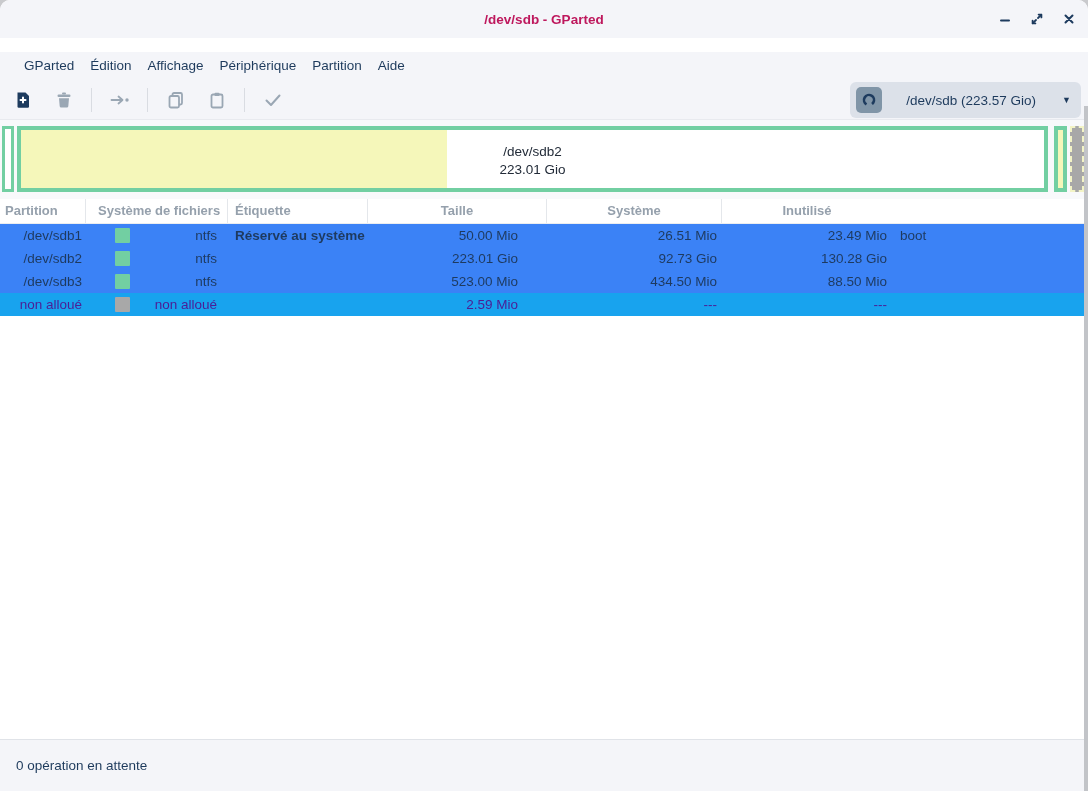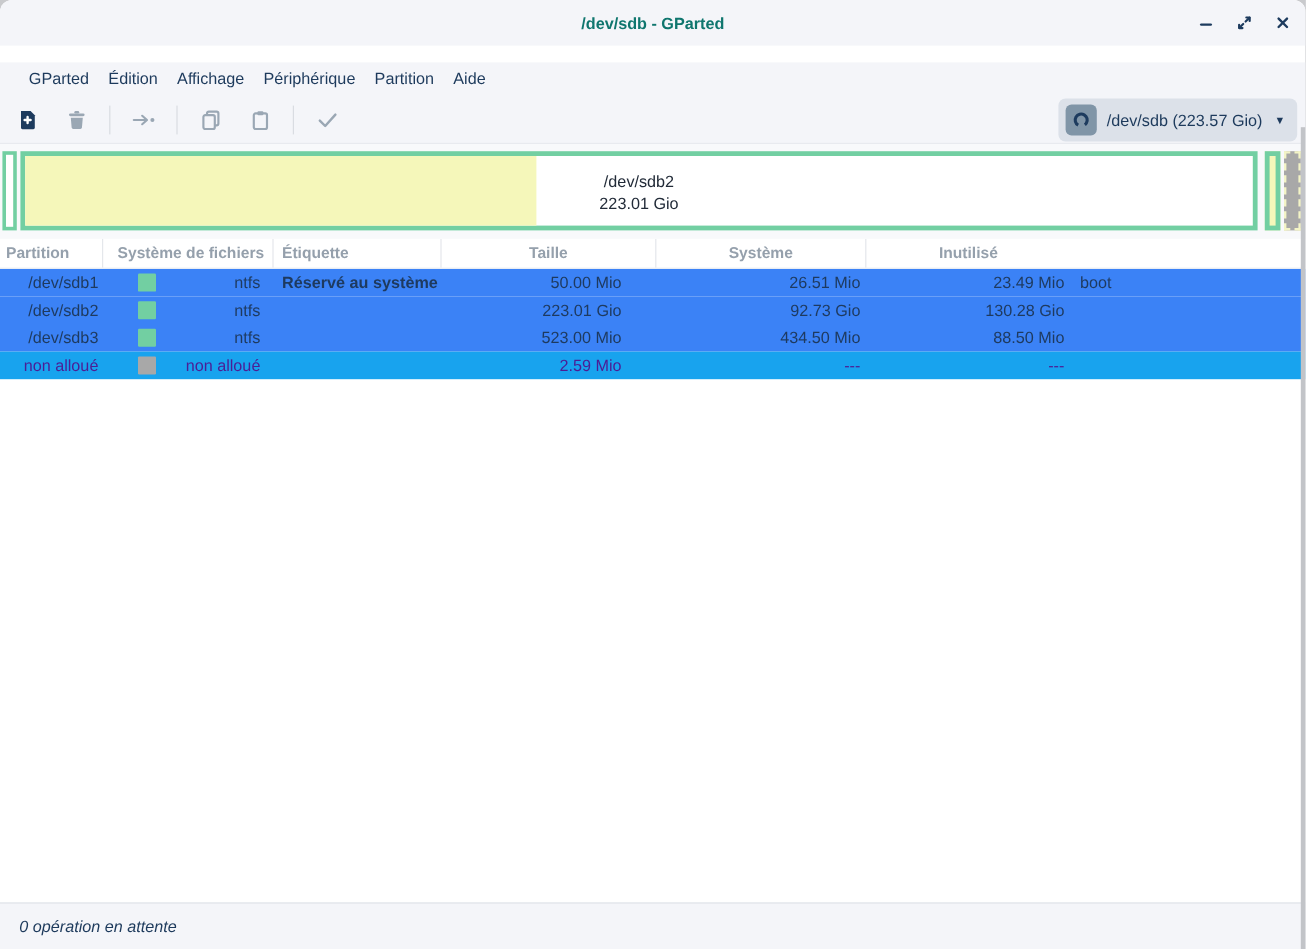--- a/index.html
+++ b/index.html
@@ -7,34 +7,34 @@
   .window{
     position:relative;width:1088px;height:791px;margin:0 auto;
     background:#ffffff;overflow:hidden;border-radius:10px 10px 0 0;
     font-family:"Liberation Sans","DejaVu Sans",sans-serif;
     font-size:13.5px;color:#1e3a5f;
     display:flex;flex-direction:column;
   }
   
   .titlebar{height:38px;background:#f4f5f9;position:relative;flex:none;
     display:flex;align-items:center;justify-content:center;}
-  .titlebar .title{font-weight:bold;font-size:13.5px;color:#0f766e;}
+  .titlebar .title{font-weight:bold;font-size:13.5px;color:#be185d;}
   .win-controls{position:absolute;right:12px;top:0;height:38px;display:flex;align-items:center;gap:18px;}
   .win-btn{width:14px;height:14px;display:flex;align-items:center;justify-content:center;cursor:default;}
   .win-btn svg{display:block;}
   
   .menubar{height:28px;background:#f4f5f9;flex:none;display:flex;align-items:center;padding-left:16px;margin-top:14px;}
   .menu-item{padding:0 8px;color:#1d3a5c;line-height:28px;}
   
   .toolbar{height:40px;background:#f4f5f9;border-bottom:1px solid #e8eaef;flex:none;
     display:flex;align-items:center;padding-left:2px;position:relative;}
   .tool-btn{width:41px;height:36px;display:flex;align-items:center;justify-content:center;border-radius:5px;}
   .tool-sep{width:1px;height:24px;background:#d9dce2;margin:0 7px;}
   .device-select{position:absolute;right:7px;top:2px;height:36px;background:#dce1e9;
-    border-radius:6px;display:flex;align-items:center;gap:8px;padding:0 10px 0 6px;color:#1d3a5c;}
+    border-radius:6px;display:flex;align-items:center;gap:24px;padding:0 10px 0 6px;color:#1d3a5c;}
   .device-select .disk-ic{width:26px;height:26px;border-radius:5px;background:#8095a7;
     display:flex;align-items:center;justify-content:center;}
   .dropdown-arrow{font-size:9px;color:#1d3a5c;margin-left:2px;}
   
   .diskbar-region{height:79px;background:#f8f9fb;position:relative;flex:none;}
   .seg{position:absolute;top:6px;height:66px;}
   .seg-sdb1{left:2px;width:12px;border:3px solid var(--fs-green);background:#ffffff;}
   .seg-sdb2{left:17px;width:1031px;border:4px solid var(--fs-green);background:#ffffff;}
   .seg-sdb2 .used-fill{position:absolute;left:0;top:0;bottom:0;width:426px;background:var(--used-yellow);}
   .seg-sdb2 .seg-label{position:absolute;left:0;right:0;top:13px;text-align:center;color:#222b38;line-height:18px;}
@@ -56,22 +56,22 @@
   .tcell{white-space:nowrap;overflow:hidden;line-height:23px;}
   .cell-partition{text-align:right;padding-right:4px;}
   .cell-fs{position:relative;text-align:right;padding-right:11px;}
   .cell-fs .swatch{position:absolute;left:29px;top:4px;width:15px;height:15px;border-radius:1px;}
   .cell-label{padding-left:7px;font-weight:bold;}
   .cell-size{text-align:right;padding-right:29px;}
   .cell-used{text-align:right;padding-right:5px;}
   .cell-unused{text-align:right;padding-right:5px;}
   .cell-flags{padding-left:8px;}
   
-  .statusbar{height:39px;background:#f4f5f9;border-top:1px solid #e0e3e8;flex:none;
-    display:flex;align-items:center;padding-left:16px;color:#1d3a5c;font-style:italic;}
+  .statusbar{height:52px;background:#f4f5f9;border-top:1px solid #e0e3e8;flex:none;
+    display:flex;align-items:center;padding-left:16px;color:#1d3a5c;}
   
   .v-scrollbar{position:absolute;right:0;top:106px;bottom:0;width:4px;background:#c2c4c8;}
 </style>
 </head>
 <body>
 
 <div class="window">
 
   <div class="titlebar">
     <div class="title">/dev/sdb - GParted</div>

